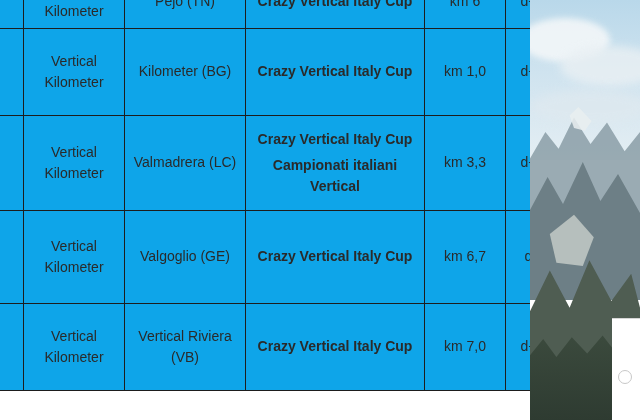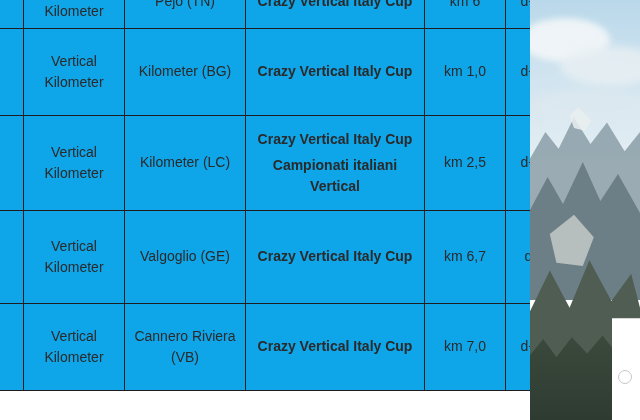--- a/index.html
+++ b/index.html
@@ -222,44 +222,44 @@
           <td class="col-circ">
             <div class="circ-line">Crazy Vertical Italy Cup</div>
           </td>
           <td class="col-dist">km 1,0</td>
           <td class="col-elev">d+ 1000</td>
         </tr>
 
         <tr class="r2">
           <td class="col-idx"></td>
           <td class="col-type">Vertical Kilometer</td>
-          <td class="col-place">Kilometer (LC)</td>
+          <td class="col-place">Valmadrera (LC)</td>
           <td class="col-circ">
             <div class="circ-line">Crazy Vertical Italy Cup</div>
             <div class="circ-line">Campionati italiani Vertical</div>
           </td>
-          <td class="col-dist">km 2,5</td>
+          <td class="col-dist">km 3,3</td>
           <td class="col-elev">d+ 1010</td>
         </tr>
 
         <tr class="r3">
           <td class="col-idx"></td>
           <td class="col-type">Vertical Kilometer</td>
           <td class="col-place">Valgoglio (GE)</td>
           <td class="col-circ">
             <div class="circ-line">Crazy Vertical Italy Cup</div>
           </td>
           <td class="col-dist">km 6,7</td>
           <td class="col-elev">d+ 897</td>
         </tr>
 
         <tr class="r4">
           <td class="col-idx"></td>
           <td class="col-type">Vertical Kilometer</td>
-          <td class="col-place">Cannero Riviera (VB)</td>
+          <td class="col-place">Vertical Riviera (VB)</td>
           <td class="col-circ">
             <div class="circ-line">Crazy Vertical Italy Cup</div>
           </td>
           <td class="col-dist">km 7,0</td>
           <td class="col-elev">d+ 1070</td>
         </tr>
       </tbody>
     </table>
   </div>
 

